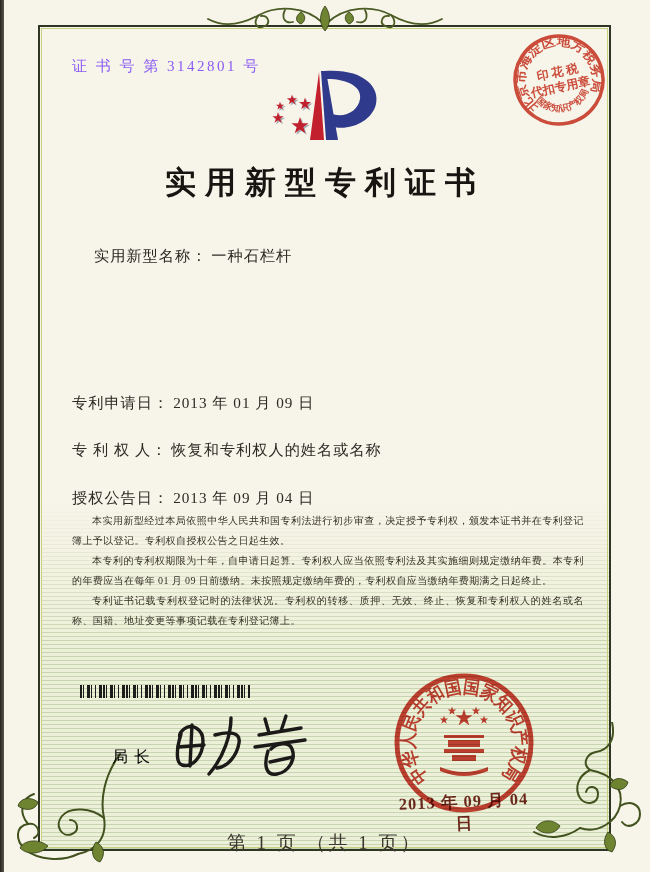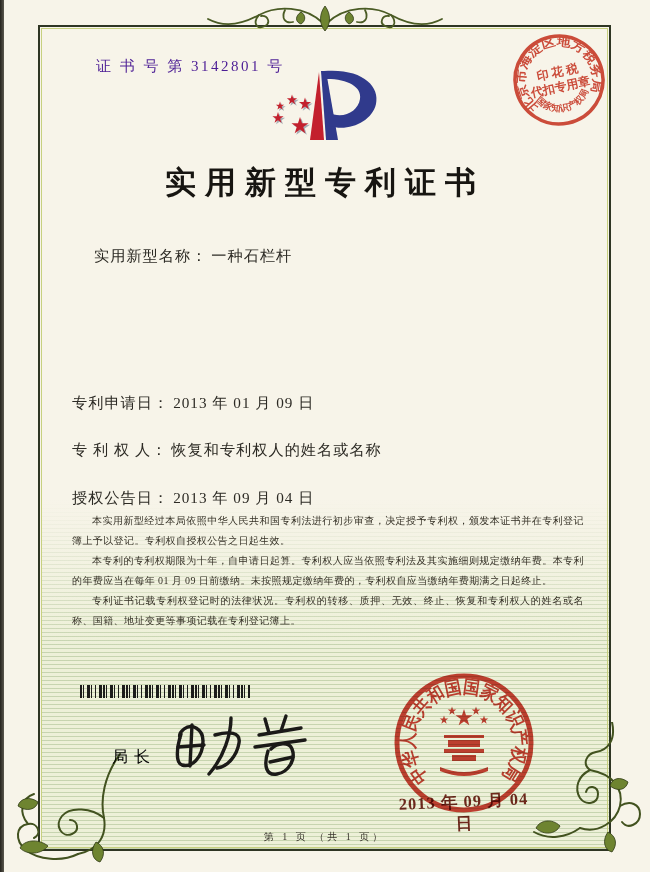--- a/index.html
+++ b/index.html
@@ -23,21 +23,21 @@
   
   #frame{
     position:absolute;left:38px;top:25px;width:573px;height:826px;
     border:2px solid #2e3523;box-sizing:border-box;z-index:1;
   }
   #frame:before{content:"";position:absolute;inset:1px;border:1px solid #c7d07f;}
   .deco{position:absolute;z-index:2;}
   .content{position:absolute;z-index:3;}
   .stamped{position:absolute;z-index:4;mix-blend-mode:multiply;opacity:.94;}
 
-  #cert-no{left:72px;top:57px;font-size:15px;letter-spacing:2.5px;color:#4c1d95;margin-left:24px;}
+  #cert-no{left:72px;top:57px;font-size:15px;letter-spacing:2.5px;color:#8b5cf6;}
   #title{left:0;top:162px;width:100%;text-align:center;font-size:31px;font-weight:700;
     letter-spacing:9px;color:#171511;}
   .field{left:72px;font-size:15.2px;letter-spacing:1px;color:#2c2a24;white-space:nowrap;}
   .field .v{margin-left:4px;}
   #f0{top:246px;margin-left:22px;} #f1{top:298px;} #f2{top:345px;} #f3{top:393px;} #f4{top:440px;} #f5{top:488px;}
 
   #body-text{left:72px;top:511px;width:512px;font-size:10px;line-height:20px;
     text-align:justify;color:#353126;letter-spacing:.4px;}
   #body-text p{margin:0;text-indent:2em;}
 
@@ -49,21 +49,21 @@
       #1d1d1b 11px 12px, transparent 12px 15px,
       #1d1d1b 15px 16px, transparent 16px 19px,
       #1d1d1b 19px 22px, transparent 22px 23px);}
 
   #commissioner{left:112px;top:747px;font-size:16px;letter-spacing:6px;color:#000000;}
   #autograph{left:165px;top:704px;}
   #seal{left:392px;top:671px;}
   #seal-date{left:390px;top:791px;width:148px;text-align:center;font-size:16.5px;font-weight:700;
     color:#6e1d13;transform:rotate(-2.5deg);letter-spacing:1px;}
   #tax-stamp{left:511px;top:32px;transform:rotate(-12deg);}
-  #footer{left:38px;top:830px;width:573px;text-align:center;font-size:10px;
+  #footer{left:38px;top:830px;width:573px;text-align:center;font-size:19px;
     letter-spacing:3px;color:#3a362e;}
   #logo{left:252px;top:66px;}
   svg text{font-family:"Liberation Serif",serif;}
 </style>
 </head>
 <body>
 
 <div id="page">
 
   <svg width="0" height="0" style="position:absolute" aria-hidden="true">

